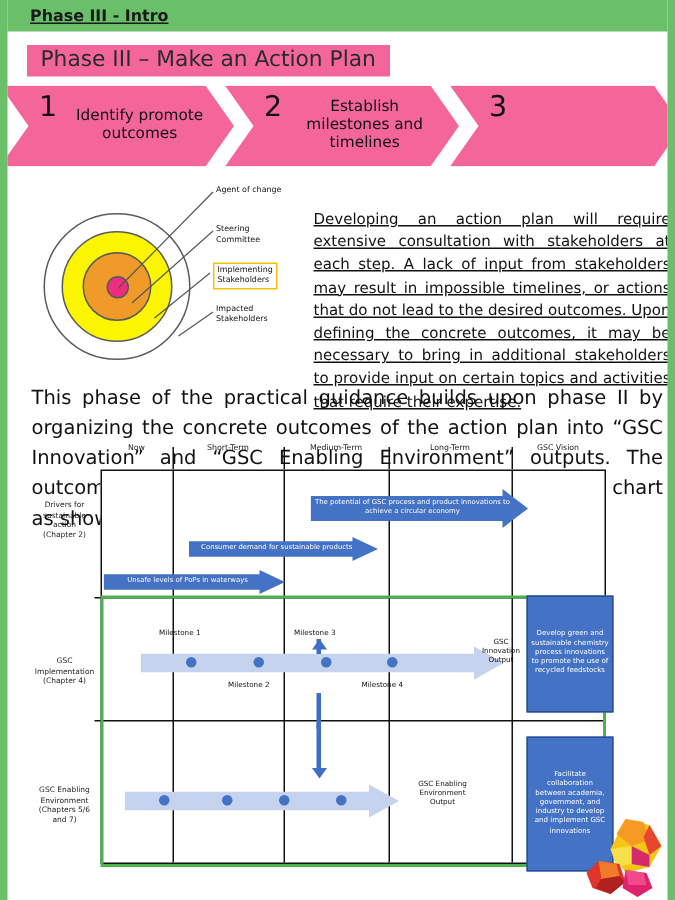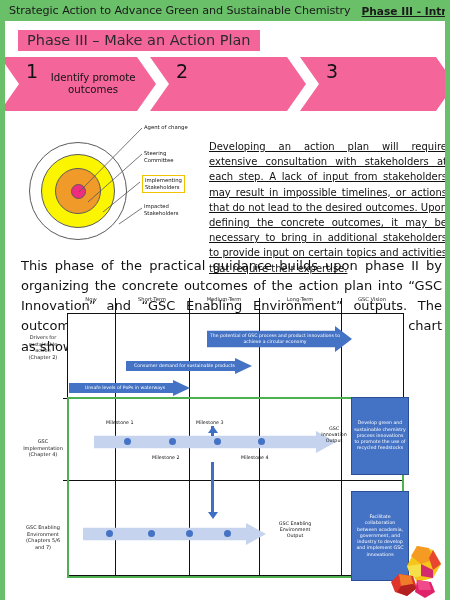--- a/index.html
+++ b/index.html
@@ -200,35 +200,35 @@
 
   
   .logo { position: absolute; right: 0px; bottom: 0px; width: 62px; height: 56px; }
 </style>
 </head>
 <body>
 
 <div id="page">
 
   <div class="topbar">
-    <span class="topbar-title">Strategic Action to Advance Green and Sustainable Chemistry</span>
     <span class="topbar-phase">Phase III - Intro</span>
   </div>
 
   <div class="phase-title-wrap">
     <span class="phase-title">Phase III – Make an Action Plan</span>
   </div>
 
   <div class="steps">
     <div class="chev chev1">
       <span class="chev-num">1</span>
       <span class="chev-label">Identify promote outcomes</span>
     </div>
     <div class="chev chev2">
       <span class="chev-num">2</span>
+      <span class="chev-label">Establish milestones and timelines</span>
     </div>
     <div class="chev chev3">
       <span class="chev-num">3</span>
     </div>
   </div>
 
   <div class="diagram">
     <div class="ring ring-outer"></div>
     <div class="ring ring-yellow"></div>
     <div class="ring ring-orange"></div>

